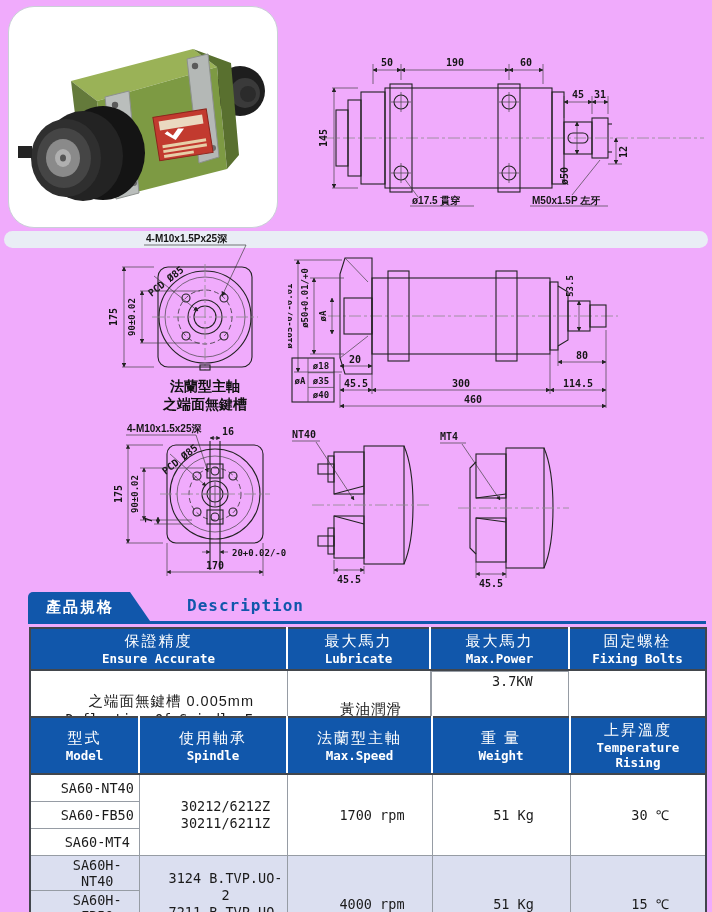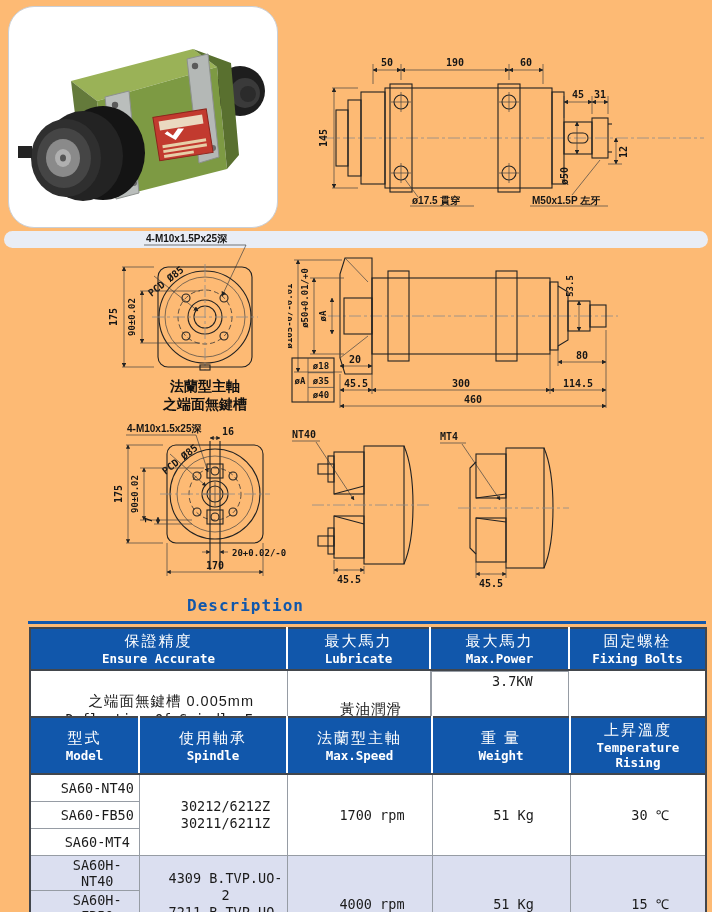--- a/index.html
+++ b/index.html
@@ -1,17 +1,17 @@
 <!DOCTYPE html>
 <html><head>
 <meta charset="utf-8">
 <style>
   :root{ --blue:#1157ab; --stripe:#dbdff0; --ink:#161616; }
   html,body{margin:0;padding:0;background:#fff;}
-  .page{position:relative;width:712px;height:912px;background:#fdba74;overflow:hidden;
+  .page{position:relative;width:712px;height:912px;background:#f0abfc;overflow:hidden;
         font-family:"Liberation Sans",sans-serif;}
   .photo-card{position:absolute;left:8px;top:6px;width:268px;height:220px;background:#fff;
         border:1px solid #c9cfd7;border-radius:26px;overflow:hidden;}
   .band{position:absolute;left:4px;top:231px;width:704px;height:17px;background:#e9edf5;border-radius:9px;}
   .abs{position:absolute;}
   
   svg .ln{stroke:#222;stroke-width:1.1;fill:none;}
   svg .tn{stroke:#444;stroke-width:0.7;fill:none;}
   svg .cl{stroke:#8a8a8a;stroke-width:0.8;fill:none;stroke-dasharray:12 3 3 3;}
   svg .dsh{stroke:#333;stroke-width:0.8;fill:none;stroke-dasharray:5 3;}
@@ -374,20 +374,23 @@
       <path class="ln" d="M120 20 C132 48 132 112 120 140"></path>
       <line class="cl" x1="34" y1="80" x2="145" y2="80"></line>
     </g>
     <line class="tn" x1="52" y1="134" x2="52" y2="150"></line>
       <line class="tn" x1="82" y1="140" x2="82" y2="150"></line>
     <line class="tn" x1="52" y1="146" x2="82" y2="146" marker-start="url(#a6)" marker-end="url(#a6)"></line>
     <text class="dim" x="67" y="159" text-anchor="middle">45.5</text>
   </svg>
 
   <div class="descrow">
+    <div class="tab">
+      <span>產品規格</span>
+    </div>
     <div class="desc-en">Description</div>
   </div>
 
   <table id="t1">
     <colgroup>
         <col style="width:257px">
         <col style="width:143px">
         <col style="width:139px">
         <col style="width:137px">
       </colgroup>
@@ -472,21 +475,21 @@
       </tr>
       <tr>
         <td class="model">SA60-FB50</td>
         </tr>
       <tr>
         <td class="model">SA60-MT4</td>
         </tr>
       <tr class="hl grpb">
         <td class="model">SA60H-NT40</td>
         <td rowspan="3" class="mono2">
-          <span style="display:block">4309 B.TVP.UO-2</span>
+          <span style="display:block">3124 B.TVP.UO-2</span>
           <span style="display:block">7211 B.TVP.UO-2</span>
           </td>
         <td rowspan="3">4000 rpm</td>
         <td rowspan="3">51 Kg</td>
         <td rowspan="3">15 ℃</td>
       </tr>
       <tr class="hl">
         <td class="model">SA60H-FB50</td>
         </tr>
       <tr class="hl">

